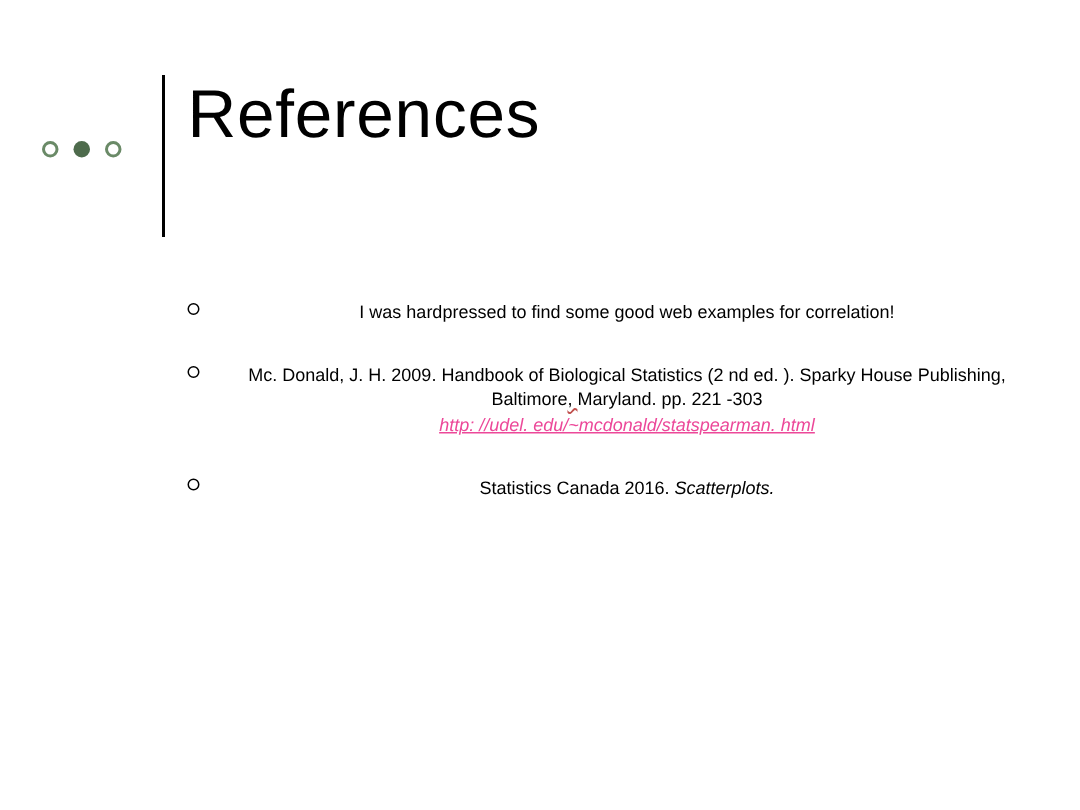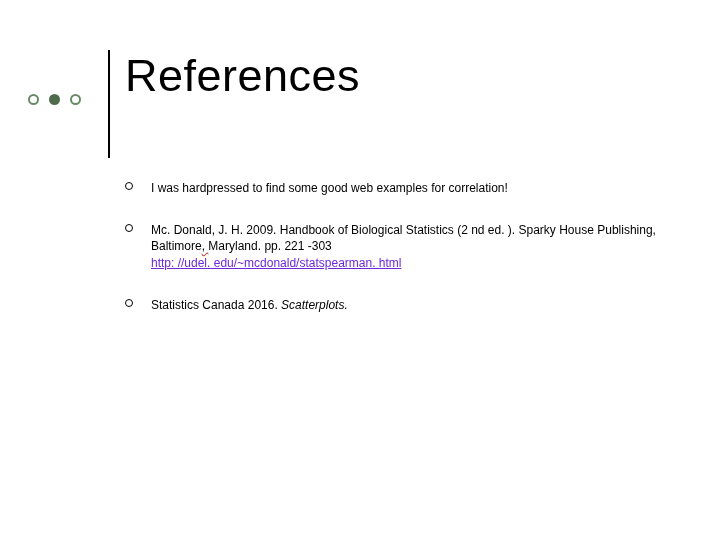--- a/index.html
+++ b/index.html
@@ -9,20 +9,21 @@
     height: 540px;
     background: #ffffff;
     font-family: Arial, Helvetica, sans-serif;
     color: #000000;
   }
   .slide {
     position: relative;
     width: 720px;
     height: 540px;
     box-sizing: border-box;
+    text-align: center;
   }
   .bullets-deco {
     position: absolute;
     left: 28px;
     top: 94px;
     display: flex;
     gap: 10px;
     align-items: center;
   }
   .bullets-deco .dot {
@@ -59,36 +60,38 @@
     left: 125px;
     top: 180px;
     width: 560px;
   }
   .item {
     display: flex;
     gap: 18px;
     margin-bottom: 26px;
     font-size: 12px;
     line-height: 1.35;
+    margin-top: 20px;
   }
   .item .bullet {
     width: 8px;
     height: 8px;
     border: 1.5px solid #000000;
     border-radius: 50%;
     margin-top: 2px;
     flex: 0 0 auto;
     box-sizing: border-box;
   }
   .item .text {
     flex: 1;
   }
   .link {
-    color: #6d28d9;
+    color: #ec4899;
     text-decoration: underline;
+    font-style: italic;
   }
   .italic {
     font-style: italic;
   }
   .wavy {
     text-decoration: underline;
     text-decoration-style: wavy;
     text-decoration-color: #c0504d;
   }
   .subindent {

